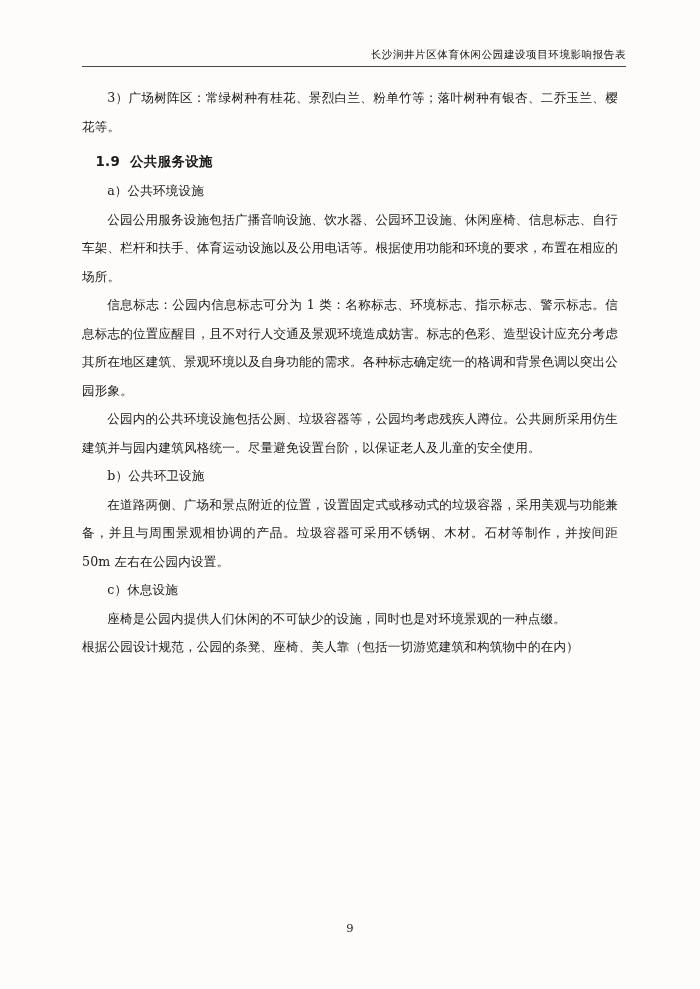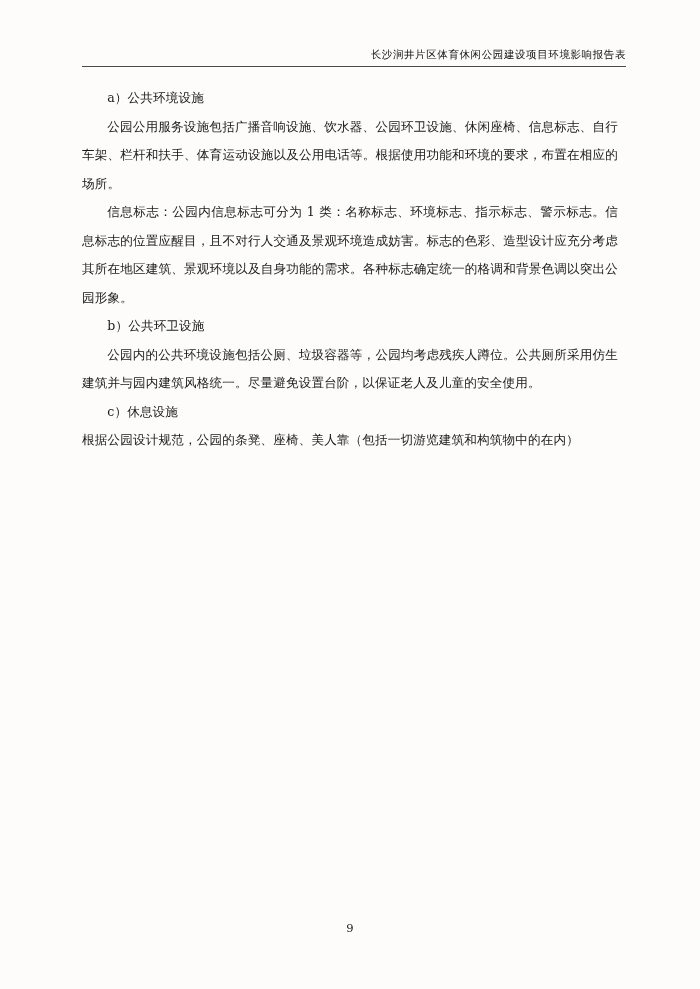--- a/index.html
+++ b/index.html
@@ -78,28 +78,32 @@
 <body>
 
 <div class="page">
   <div class="page-inner">
 
     <div class="header">长沙涧井片区体育休闲公园建设项目环境影响报告表</div>
     <div class="header-rule"></div>
 
     <div class="body">
 
+      <p class="ind2">3）广场树阵区：常绿树种有桂花、景烈白兰、粉单竹等；落叶树种有银杏、二乔玉兰、樱花等。</p>
 
+      <h2 class="section"><span>1.9</span><span class="sp">&nbsp;&nbsp;</span><span>公共服务设施</span></h2>
 
       <p class="ind2">a）公共环境设施</p>
       <p class="ind2">公园公用服务设施包括广播音响设施、饮水器、公园环卫设施、休闲座椅、信息标志、自行车架、栏杆和扶手、体育运动设施以及公用电话等。根据使用功能和环境的要求，布置在相应的场所。</p>
       <p class="ind2">信息标志：公园内信息标志可分为 1 类：名称标志、环境标志、指示标志、警示标志。信息标志的位置应醒目，且不对行人交通及景观环境造成妨害。标志的色彩、造型设计应充分考虑其所在地区建筑、景观环境以及自身功能的需求。各种标志确定统一的格调和背景色调以突出公园形象。</p>
+      <p class="ind2">公园内的公共环境设施包括公厕、垃圾容器等，公园均考虑残疾人蹲位。公共厕所采用仿生建筑并与园内建筑风格统一。尽量避免设置台阶，以保证老人及儿童的安全使用。</p>
       <p class="ind2">b）公共环卫设施</p>
-      <p class="ind2">公园内的公共环境设施包括公厕、垃圾容器等，公园均考虑残疾人蹲位。公共厕所采用仿生建筑并与园内建筑风格统一。尽量避免设置台阶，以保证老人及儿童的安全使用。</p>
+      <p class="ind2">在道路两侧、广场和景点附近的位置，设置固定式或移动式的垃圾容器，采用美观与功能兼备，并且与周围景观相协调的产品。垃圾容器可采用不锈钢、木材。石材等制作，并按间距 50m 左右在公园内设置。</p>
       <p class="ind2">c）休息设施</p>
+      <p class="ind2">座椅是公园内提供人们休闲的不可缺少的设施，同时也是对环境景观的一种点缀。</p>
       <p class="ind0">根据公园设计规范，公园的条凳、座椅、美人靠（包括一切游览建筑和构筑物中的在内）</p>
 
     </div>
 
     <div class="footer-num">9</div>
 
   </div>
 </div>
 
 </body></html>

